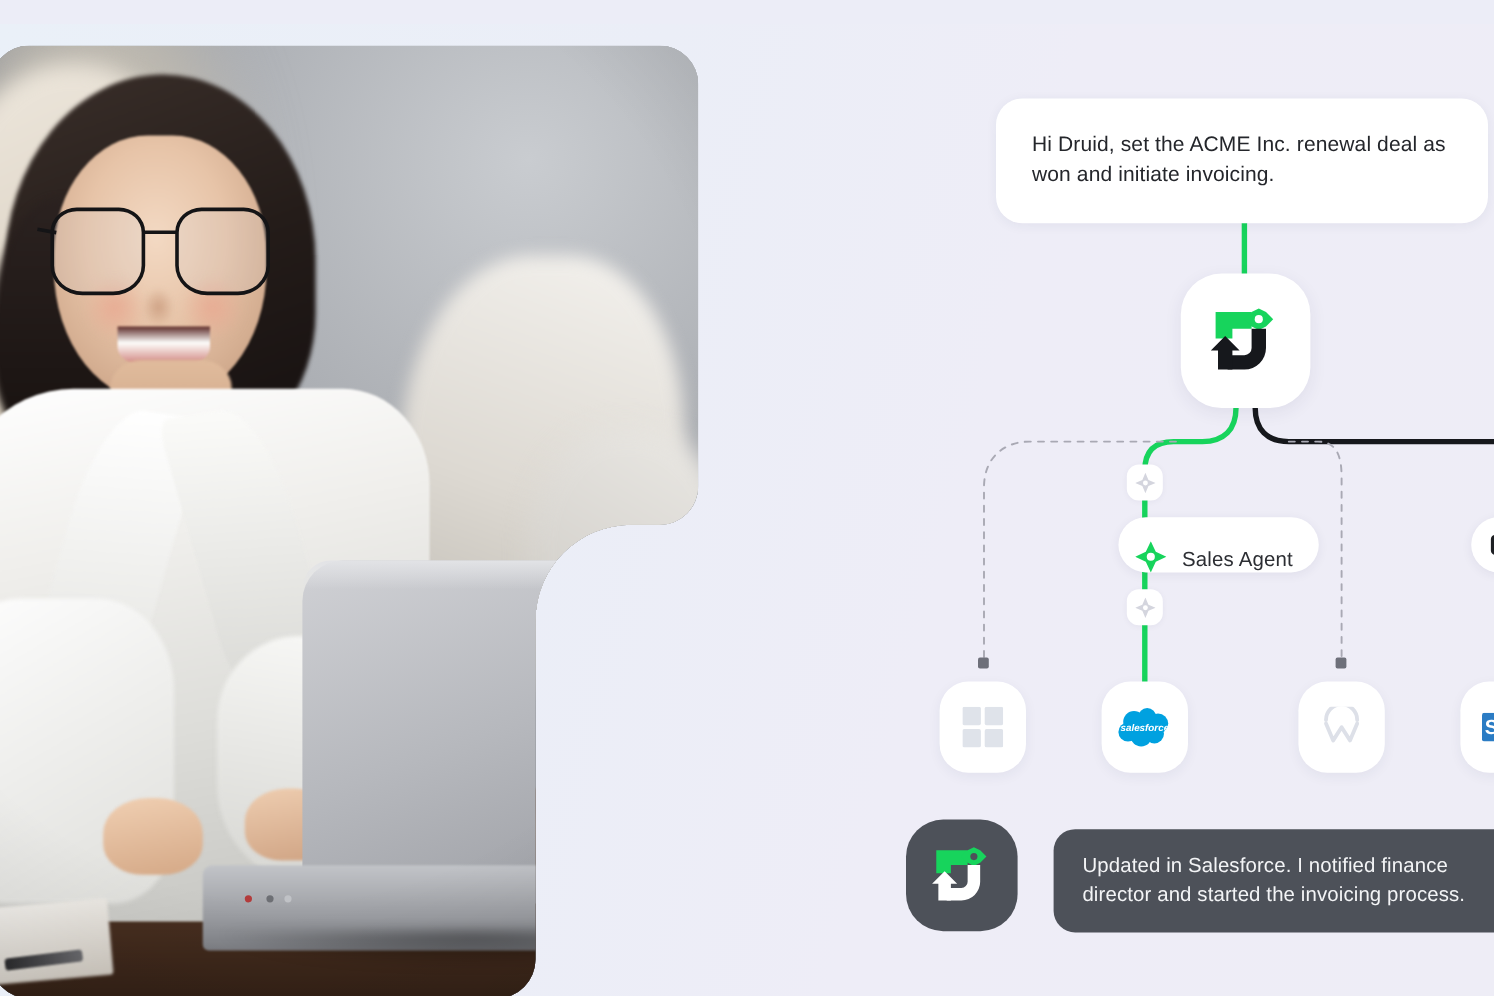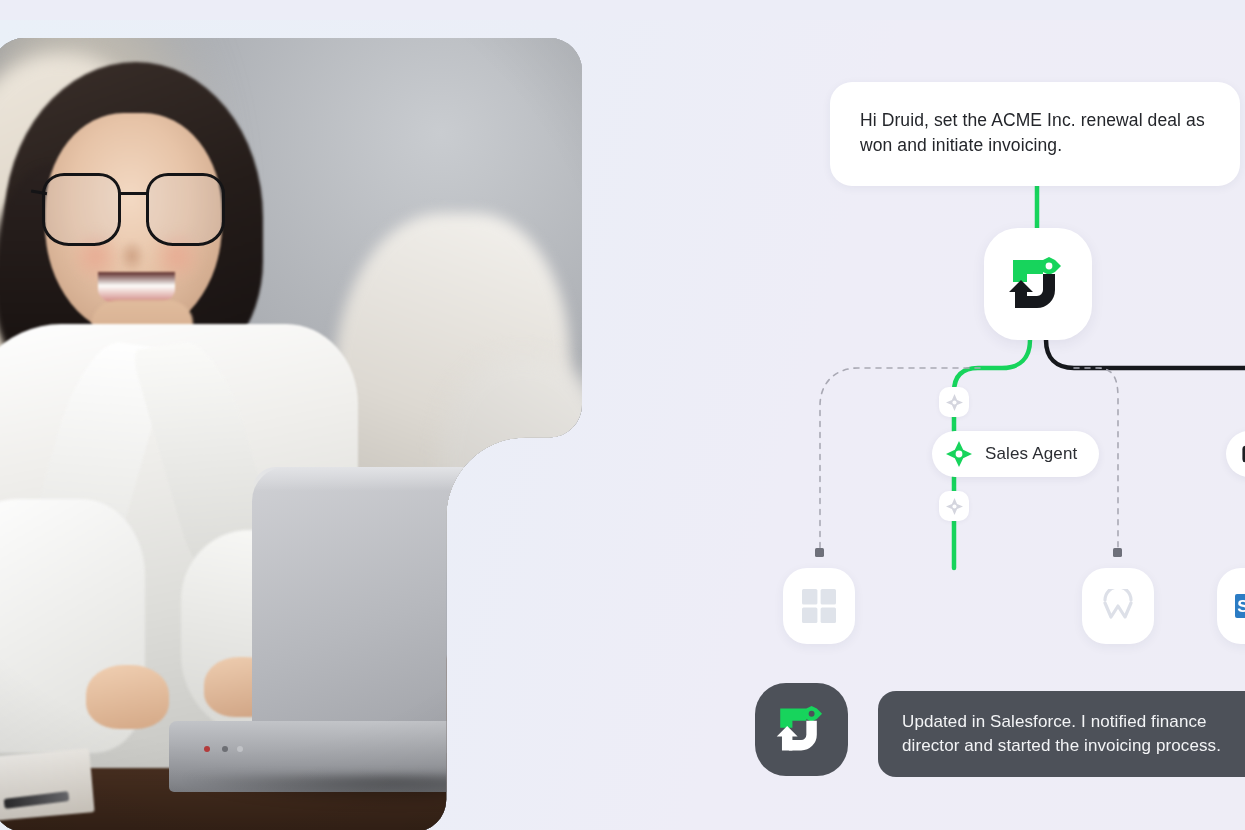--- a/index.html
+++ b/index.html
@@ -264,21 +264,21 @@
     box-shadow: 0 4px 14px rgba(40,45,80,.07);
     display:flex; align-items:center; justify-content:center;
   }
 
   
   #sales-agent-pill {
     position: absolute; left: 332px; top: 411px;
     height: 46px; padding: 0 22px 0 14px;
     background: #fff; border-radius: 23px;
     box-shadow: 0 2px 9px rgba(40,45,80,.07);
-    display: flex; align-items: center; gap: 13px;
+    display: flex; align-items: flex-end; gap: 13px;
   }
   #sales-agent-label {
     font-size: 17px; color: #2c2e33; letter-spacing: .15px; white-space: nowrap;
   }
 
   
   #right-pill {
     position: absolute; left: 626px; top: 411px;
     height: 46px; width: 60px;
     background:#fff; border-radius: 23px;
@@ -465,20 +465,34 @@
 
     <div class="app-tile" id="tile-microsoft">
       <svg width="34" height="34" viewBox="0 0 34 34">
         <rect x="0" y="0" width="15.4" height="15.4" rx="1.5" fill="#dfe3ea"></rect>
         <rect x="18.6" y="0" width="15.4" height="15.4" rx="1.5" fill="#dfe3ea"></rect>
         <rect x="0" y="18.6" width="15.4" height="15.4" rx="1.5" fill="#dfe3ea"></rect>
         <rect x="18.6" y="18.6" width="15.4" height="15.4" rx="1.5" fill="#dfe3ea"></rect>
       </svg>
     </div>
 
+    <div class="app-tile" id="tile-salesforce">
+      <svg width="46" height="34" viewBox="0 0 46 34">
+        <g fill="#00A1E0">
+          <circle cx="14" cy="12.5" r="9"></circle>
+          <circle cx="25" cy="8.5" r="7.5"></circle>
+          <circle cx="34" cy="14" r="8.5"></circle>
+          <circle cx="9" cy="21" r="8"></circle>
+          <circle cx="20" cy="24" r="9"></circle>
+          <circle cx="31" cy="22.5" r="8"></circle>
+          <rect x="6" y="12" width="32" height="13" rx="6"></rect>
+        </g>
+        <text x="23" y="20" font-family="'Liberation Sans',sans-serif" font-size="8.2" font-style="italic" font-weight="bold" fill="#ffffff" text-anchor="middle">salesforce</text>
+      </svg>
+    </div>
 
     <div class="app-tile" id="tile-workday">
       <svg width="38" height="34" viewBox="0 0 38 34">
         <path d="M6,11 A13,13 0 0 1 32,11" stroke="#dde0e8" stroke-width="3.2" fill="none" stroke-linecap="round"></path>
         <path d="M6,14 L12,28 L19,17 L26,28 L32,14" stroke="#dde0e8" stroke-width="3.2" fill="none" stroke-linecap="round" stroke-linejoin="round"></path>
       </svg>
     </div>
 
     <div class="app-tile" id="tile-sap">
       <svg width="36" height="24" viewBox="0 0 36 24">

